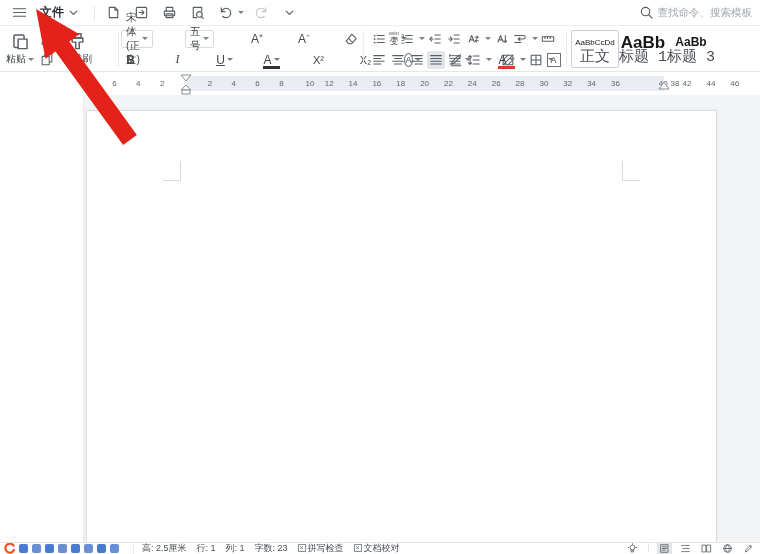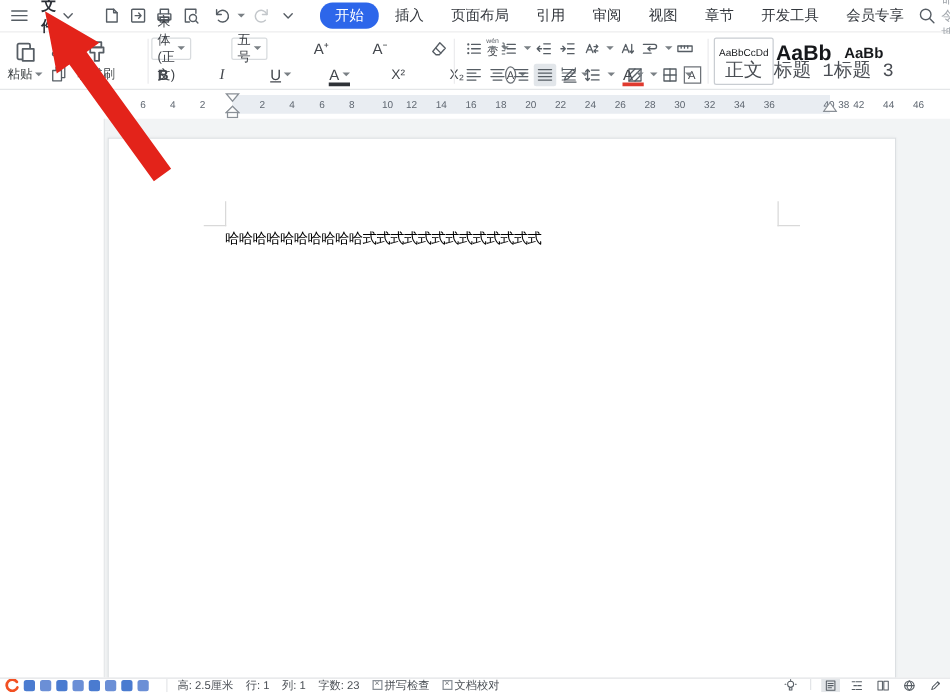--- a/index.html
+++ b/index.html
@@ -154,31 +154,20 @@
         <svg width="15" height="15" viewBox="0 0 16 16">
           <path d="M12.5 3v4h-4"></path>
           <path d="M12.2 7a5 5 0 1 0-1.2 5"></path>
         </svg>
       </span>
     <span class="mi qbtn ic">
         <svg width="15" height="15" viewBox="0 0 16 16">
           <path d="M4.5 6.5l3.5 3.5 3.5-3.5"></path>
         </svg>
       </span>
-    <nav class="tabs" id="tabs">
-        <span class="tab active">开始</span>
-        <span class="tab">插入</span>
-        <span class="tab">页面布局</span>
-        <span class="tab">引用</span>
-        <span class="tab">审阅</span>
-        <span class="tab">视图</span>
-        <span class="tab">章节</span>
-        <span class="tab">开发工具</span>
-        <span class="tab">会员专享</span>
-      </nav>
     <span class="searchbox">
       <span class="ic">
           <svg width="15" height="15" viewBox="0 0 16 16">
             <circle cx="7" cy="7" r="4.5"></circle>
             <path d="M10.4 10.4L14 14"></path>
           </svg>
         </span>
       <span>查找命令、搜索模板</span>
     </span>
   </div>
@@ -449,21 +438,20 @@
     <svg width="12" height="10" style="position:absolute;left:658px;top:9px">
       <polygon points="6,1 1,8 11,8" fill="#fdfdfd" stroke="#8a9097" stroke-width="1"></polygon>
     </svg>
   </div>
 
   <div class="workspace">
     <div class="canvas">
       <div class="page">
         <div class="mark-tl"></div>
         <div class="mark-tr"></div>
-        <div class="docline">哈哈哈哈哈哈哈哈哈哈式式式式式式式式式式式式式</div>
       </div>
     </div>
   </div>
 
   <div class="statusbar">
     <div class="sb-left">
       <span class="ic">
         <svg width="13" height="11" viewBox="0 0 13 11">
             <path d="M11.5 2.5A4.5 4.5 0 1 0 12 7" stroke="#f25022" stroke-width="2.2" fill="none"></path>
           </svg>

